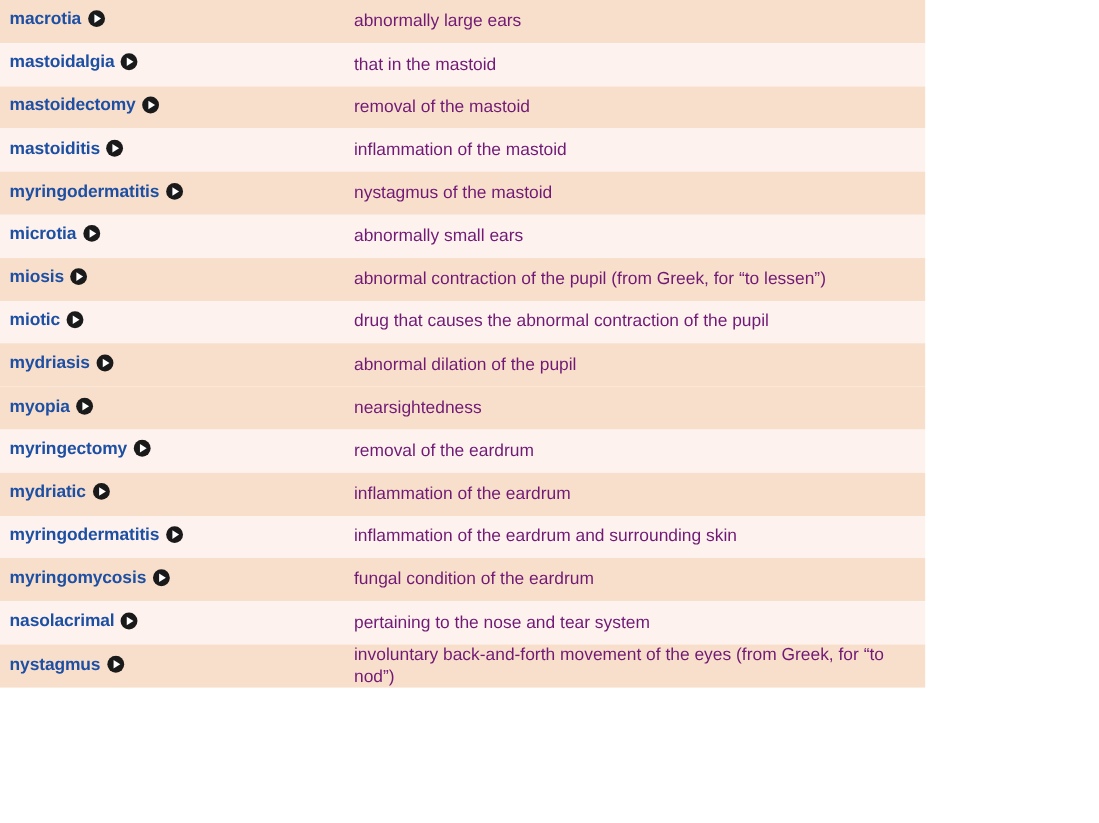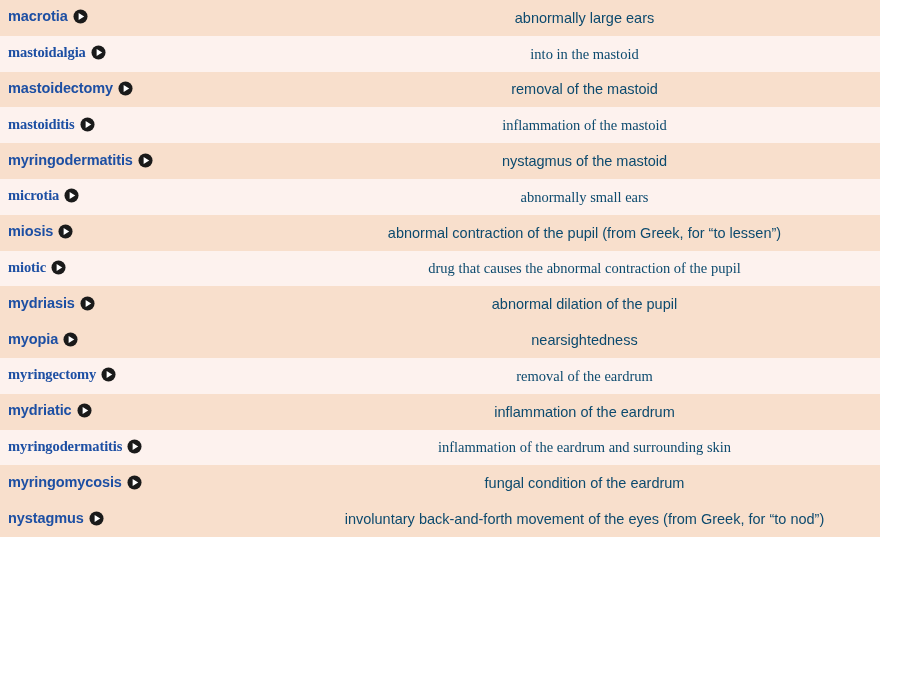--- a/index.html
+++ b/index.html
@@ -7,74 +7,73 @@
     padding: 0;
     background: #ffffff;
   }
   body {
     width: 916px;
     height: 686px;
     font-family: "Liberation Sans", sans-serif;
     overflow: hidden;
   }
   #glossary-table {
-    width: 880px;
+    width: 771px;
     border-collapse: collapse;
     table-layout: fixed;
   }
   #glossary-table tr {
     height: 35.8px;
   }
   .term-cell {
     width: 287px;
     padding: 0 0 0 8px;
     vertical-align: middle;
     white-space: nowrap;
   }
   .def-cell {
     padding: 0 6px 0 0;
     vertical-align: middle;
-    color: #0c4a6e;
+    color: #701a75;
     font-size: 14.5px;
     line-height: 1.25;
-    text-align: center;
   }
   .term-link {
     color: #1d4fa3;
     font-weight: bold;
     font-size: 14.5px;
     text-decoration: none;
     letter-spacing: -0.1px;
   }
   .audio-icon {
     display: inline-block;
     vertical-align: -3px;
     margin-left: 5px;
   }
   .row-odd  { background: #f8dfcc; }
-  .row-even { background: #fdf2ee; font-family: Liberation Serif, serif; }
+  .row-even { background: #fdf2ee; }
 </style>
 </head>
 <body>
 
 <table id="glossary-table">
   <tbody>
       <tr class="row-odd">
         <td class="term-cell"><a class="term-link" href="#">macrotia</a><span class="audio-icon"><svg width="15" height="15" viewBox="0 0 16 16" aria-hidden="true">
               <circle cx="8" cy="8" r="7.5" fill="#1a1a1a"></circle>
               <polygon points="6,4.2 12,8 6,11.8" fill="#ffffff"></polygon>
             </svg></span></td>
         <td class="def-cell">abnormally large ears</td>
       </tr>
       <tr class="row-even">
         <td class="term-cell"><a class="term-link" href="#">mastoidalgia</a><span class="audio-icon"><svg width="15" height="15" viewBox="0 0 16 16" aria-hidden="true">
               <circle cx="8" cy="8" r="7.5" fill="#1a1a1a"></circle>
               <polygon points="6,4.2 12,8 6,11.8" fill="#ffffff"></polygon>
             </svg></span></td>
-        <td class="def-cell">into in the mastoid</td>
+        <td class="def-cell">that in the mastoid</td>
       </tr>
       <tr class="row-odd">
         <td class="term-cell"><a class="term-link" href="#">mastoidectomy</a><span class="audio-icon"><svg width="15" height="15" viewBox="0 0 16 16" aria-hidden="true">
               <circle cx="8" cy="8" r="7.5" fill="#1a1a1a"></circle>
               <polygon points="6,4.2 12,8 6,11.8" fill="#ffffff"></polygon>
             </svg></span></td>
         <td class="def-cell">removal of the mastoid</td>
       </tr>
       <tr class="row-even">
         <td class="term-cell"><a class="term-link" href="#">mastoiditis</a><span class="audio-icon"><svg width="15" height="15" viewBox="0 0 16 16" aria-hidden="true">
@@ -146,20 +145,27 @@
             </svg></span></td>
         <td class="def-cell">inflammation of the eardrum and surrounding skin</td>
       </tr>
       <tr class="row-odd">
         <td class="term-cell"><a class="term-link" href="#">myringomycosis</a><span class="audio-icon"><svg width="15" height="15" viewBox="0 0 16 16" aria-hidden="true">
               <circle cx="8" cy="8" r="7.5" fill="#1a1a1a"></circle>
               <polygon points="6,4.2 12,8 6,11.8" fill="#ffffff"></polygon>
             </svg></span></td>
         <td class="def-cell">fungal condition of the eardrum</td>
       </tr>
+      <tr class="row-even">
+        <td class="term-cell"><a class="term-link" href="#">nasolacrimal</a><span class="audio-icon"><svg width="15" height="15" viewBox="0 0 16 16" aria-hidden="true">
+              <circle cx="8" cy="8" r="7.5" fill="#1a1a1a"></circle>
+              <polygon points="6,4.2 12,8 6,11.8" fill="#ffffff"></polygon>
+            </svg></span></td>
+        <td class="def-cell">pertaining to the nose and tear system</td>
+      </tr>
       <tr class="row-odd">
         <td class="term-cell"><a class="term-link" href="#">nystagmus</a><span class="audio-icon"><svg width="15" height="15" viewBox="0 0 16 16" aria-hidden="true">
               <circle cx="8" cy="8" r="7.5" fill="#1a1a1a"></circle>
               <polygon points="6,4.2 12,8 6,11.8" fill="#ffffff"></polygon>
             </svg></span></td>
         <td class="def-cell">involuntary back-and-forth movement of the eyes (from Greek, for “to nod”)</td>
       </tr>
     </tbody>
 </table>
 

